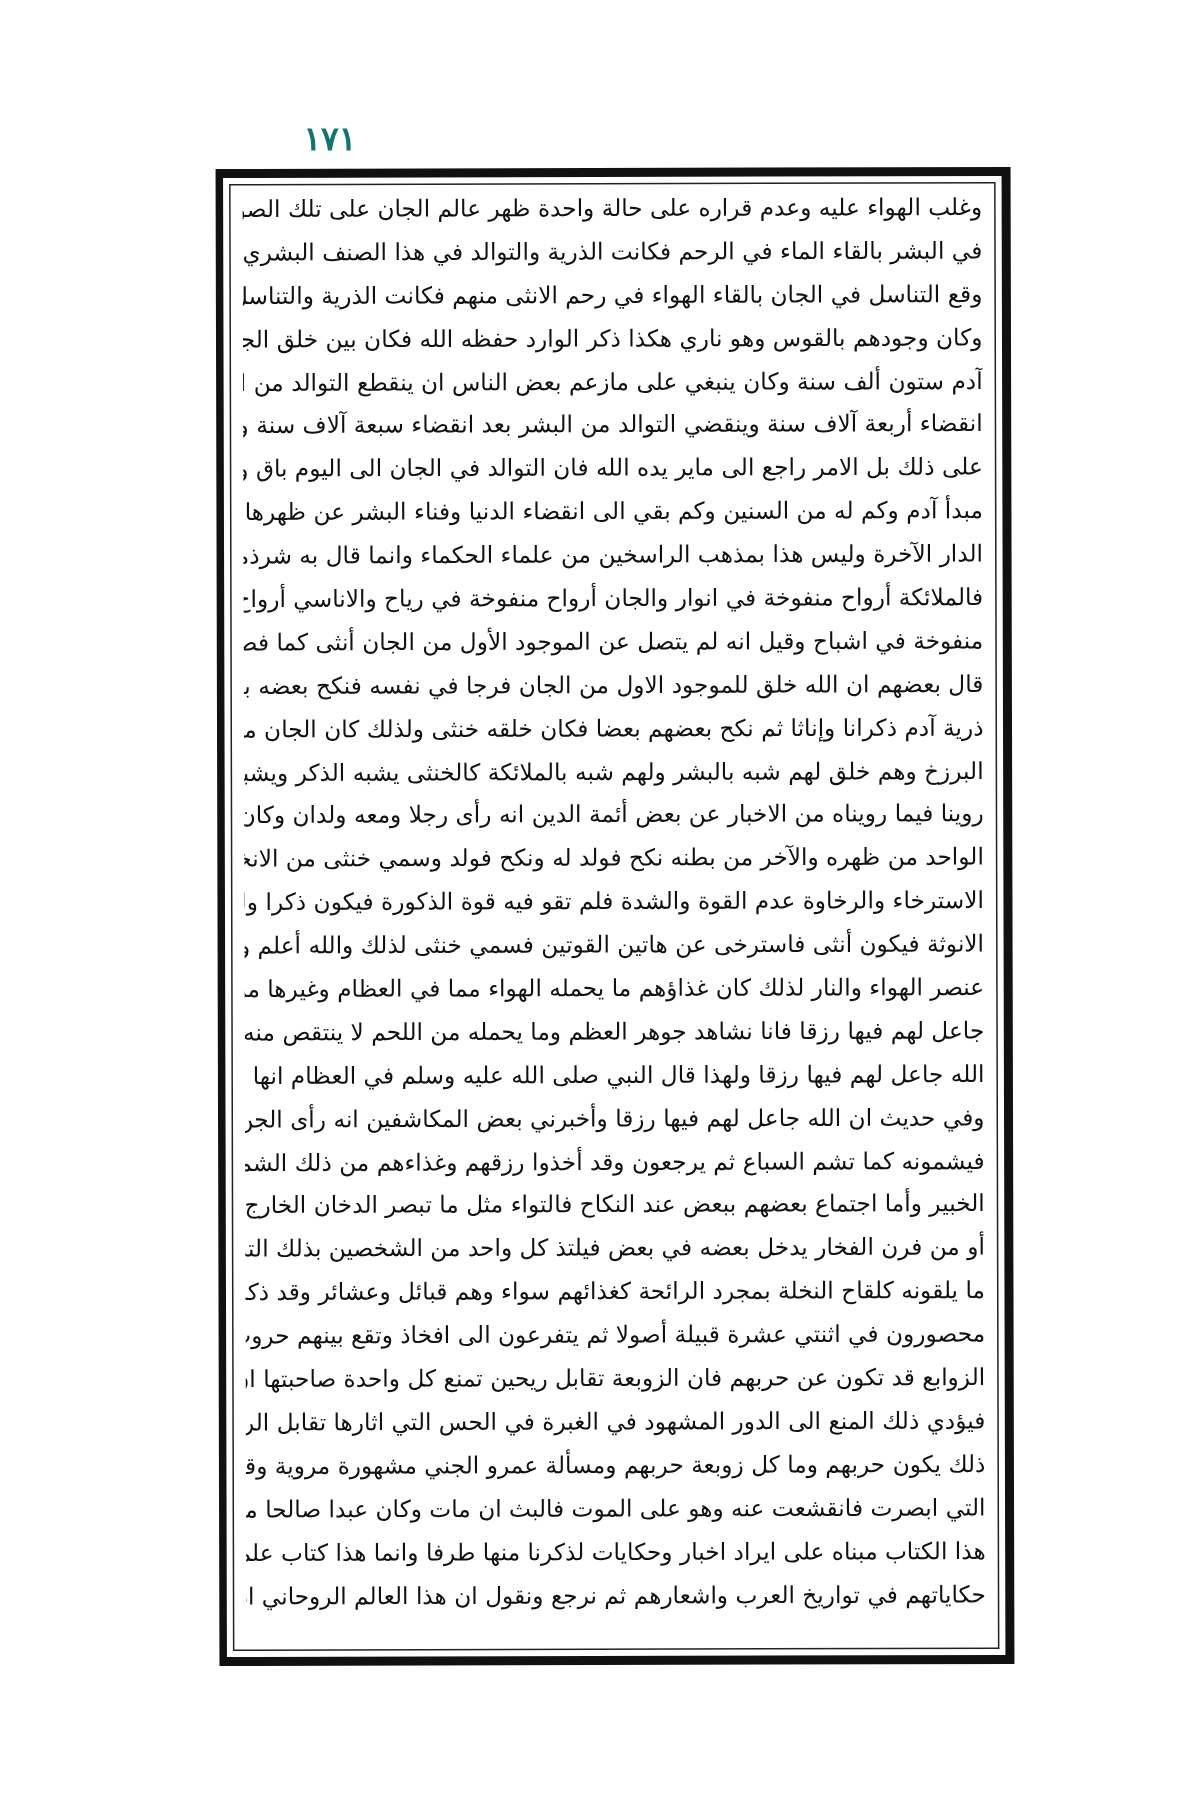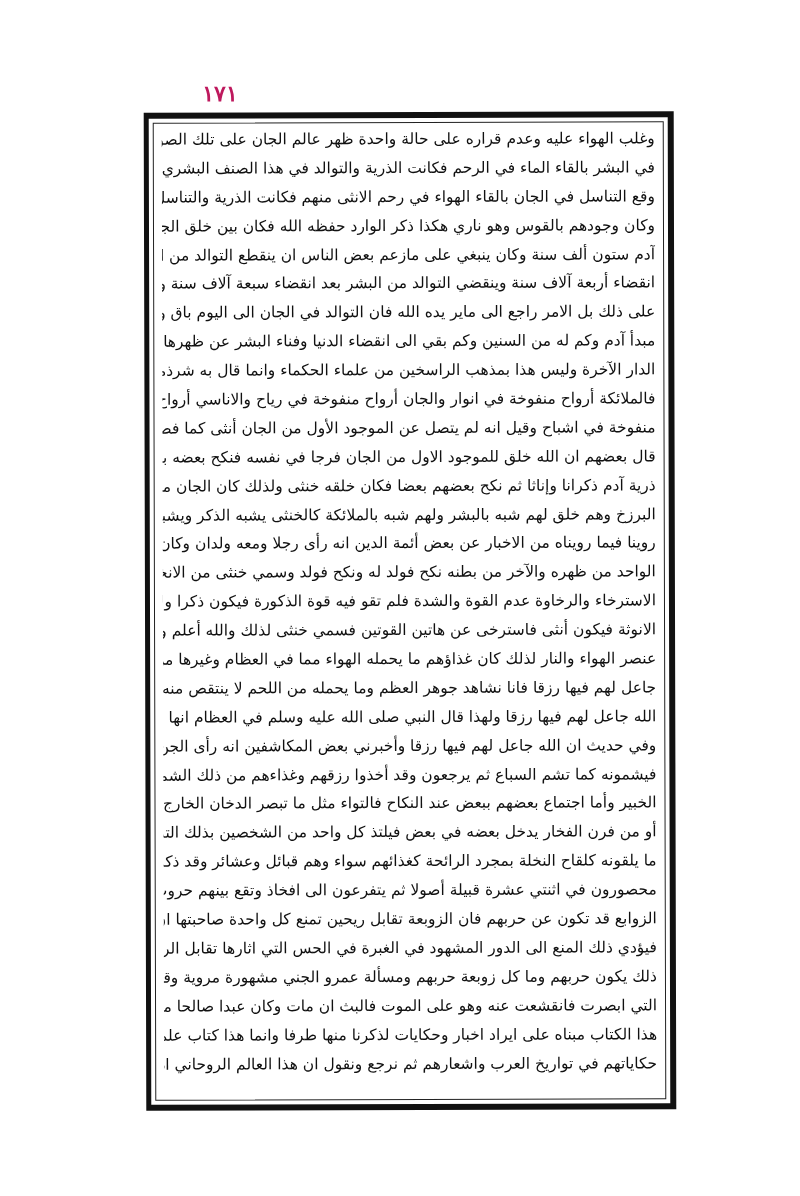--- a/index.html
+++ b/index.html
@@ -1,19 +1,19 @@
 <!DOCTYPE html>
 <html><head>
 <meta charset="utf-8">
 <style>
   html, body { margin: 0; padding: 0; background: #ffffff; }
   body { width: 800px; height: 1196px; position: relative; overflow: hidden; }
   .page-number {
     position: absolute; left: 190px; top: 80px; width: 60px; text-align: center;
-    font-family: "DejaVu Serif", serif; font-size: 22px; font-weight: bold; color: #be185d;
+    font-family: "DejaVu Serif", serif; font-size: 22px; font-weight: bold; color: #0f766e;
     letter-spacing: 1px;
   }
   .frame {
     position: absolute; left: 145px; top: 112px; width: 530px; height: 998px;
     border: 4px solid #111; border-top-width: 6px; border-bottom-width: 6px; border-left-width: 5px; border-right-width: 6px;
     box-sizing: border-box; background: #fff;
     transform: rotate(-0.15deg);
   }
   .inner {
     position: absolute; left: 4px; top: 4px; right: 4px; bottom: 4px;

